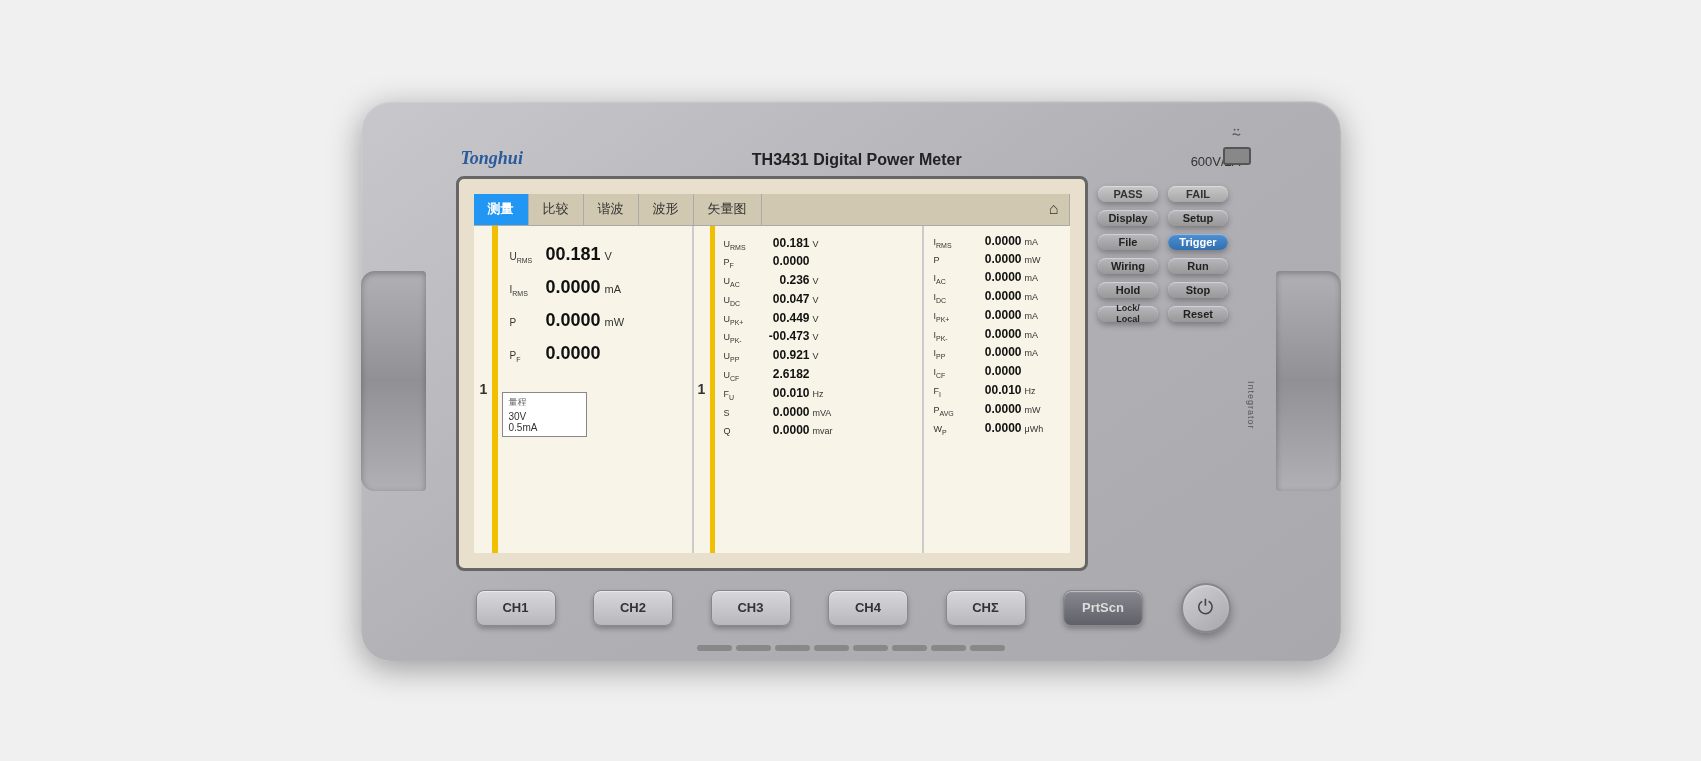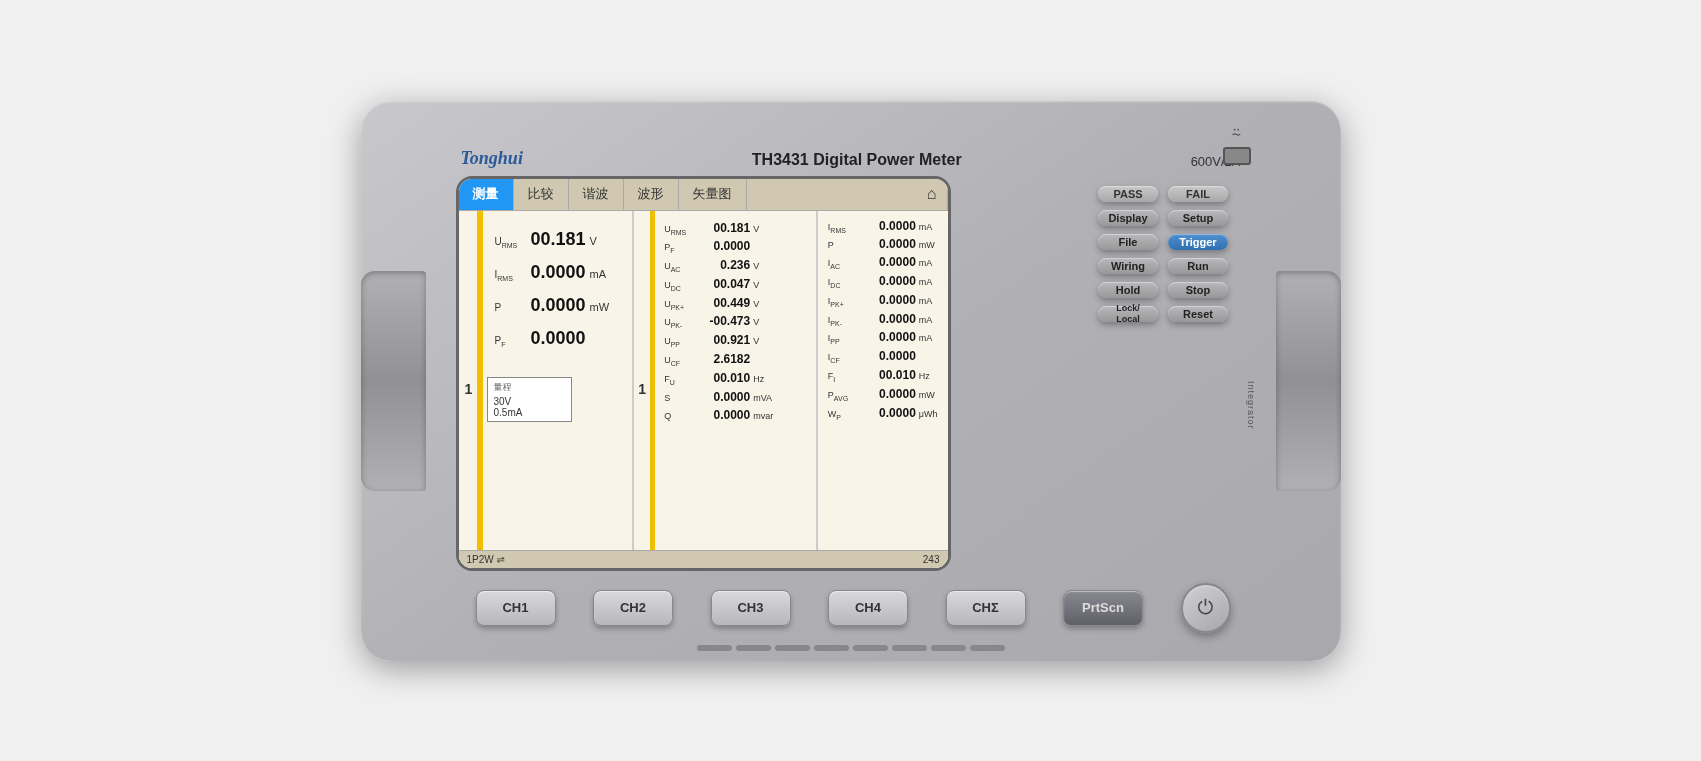--- a/index.html
+++ b/index.html
@@ -98,26 +98,26 @@
       border-radius: 3px;
       border: 2px solid #555;
       margin-top: 3px;
     }
 
     
     .screen-container {
       position: absolute;
       top: 75px;
       left: 95px;
-      width: 495px;
+      width: 632px;
       bottom: 90px;
       background: #e8e0cc;
-      border-radius: 16px;
+      border-radius: 8px;
       border: 3px solid #666;
-      padding: 0;
+      padding: 15px;
       overflow: hidden;
     }
 
     .screen-inner {
       width: 100%;
       height: 100%;
       background: #f5f0e0;
       font-size: 11px;
     }
 
@@ -696,24 +696,20 @@
               </div>
               <div class="right-row">
                 <span class="right-label">W<sub>P</sub></span>
                 <span class="right-value">0.0000</span>
                 <span class="right-unit">μWh</span>
               </div>
             </div>
           </div>
         </div>
 
-        <div class="status-bar">
-          <span>1P2W ⇌</span>
-          <span>243</span>
-        </div>
       </div>
     </div>
 
     <div class="control-panel">
       <div class="btn-row">
         <button class="ctrl-btn btn-pass">PASS</button>
         <button class="ctrl-btn btn-fail">FAIL</button>
       </div>
       <div class="btn-row">
         <button class="ctrl-btn btn-display">Display</button>

